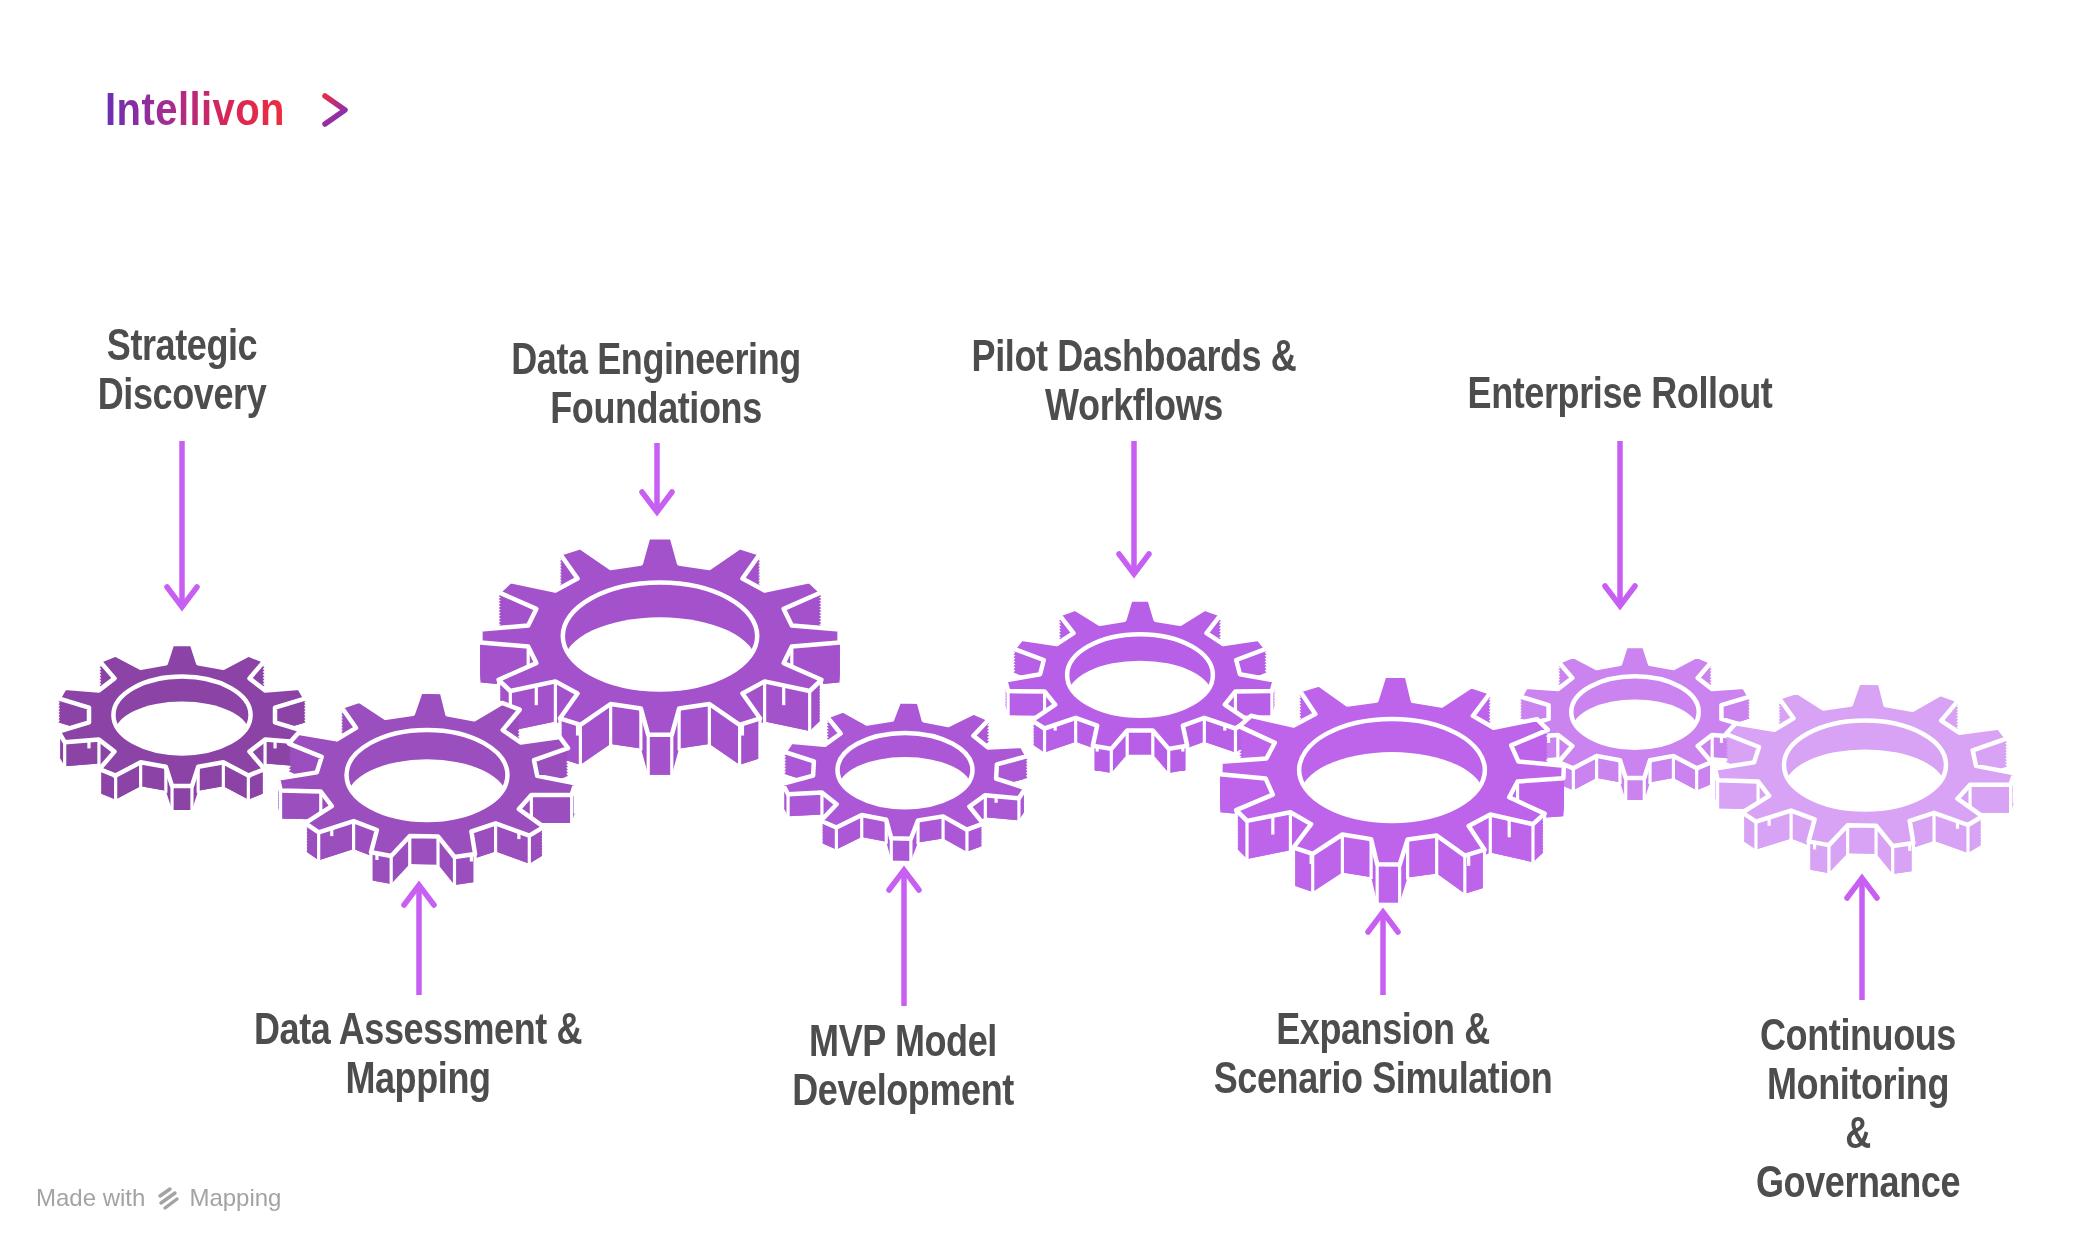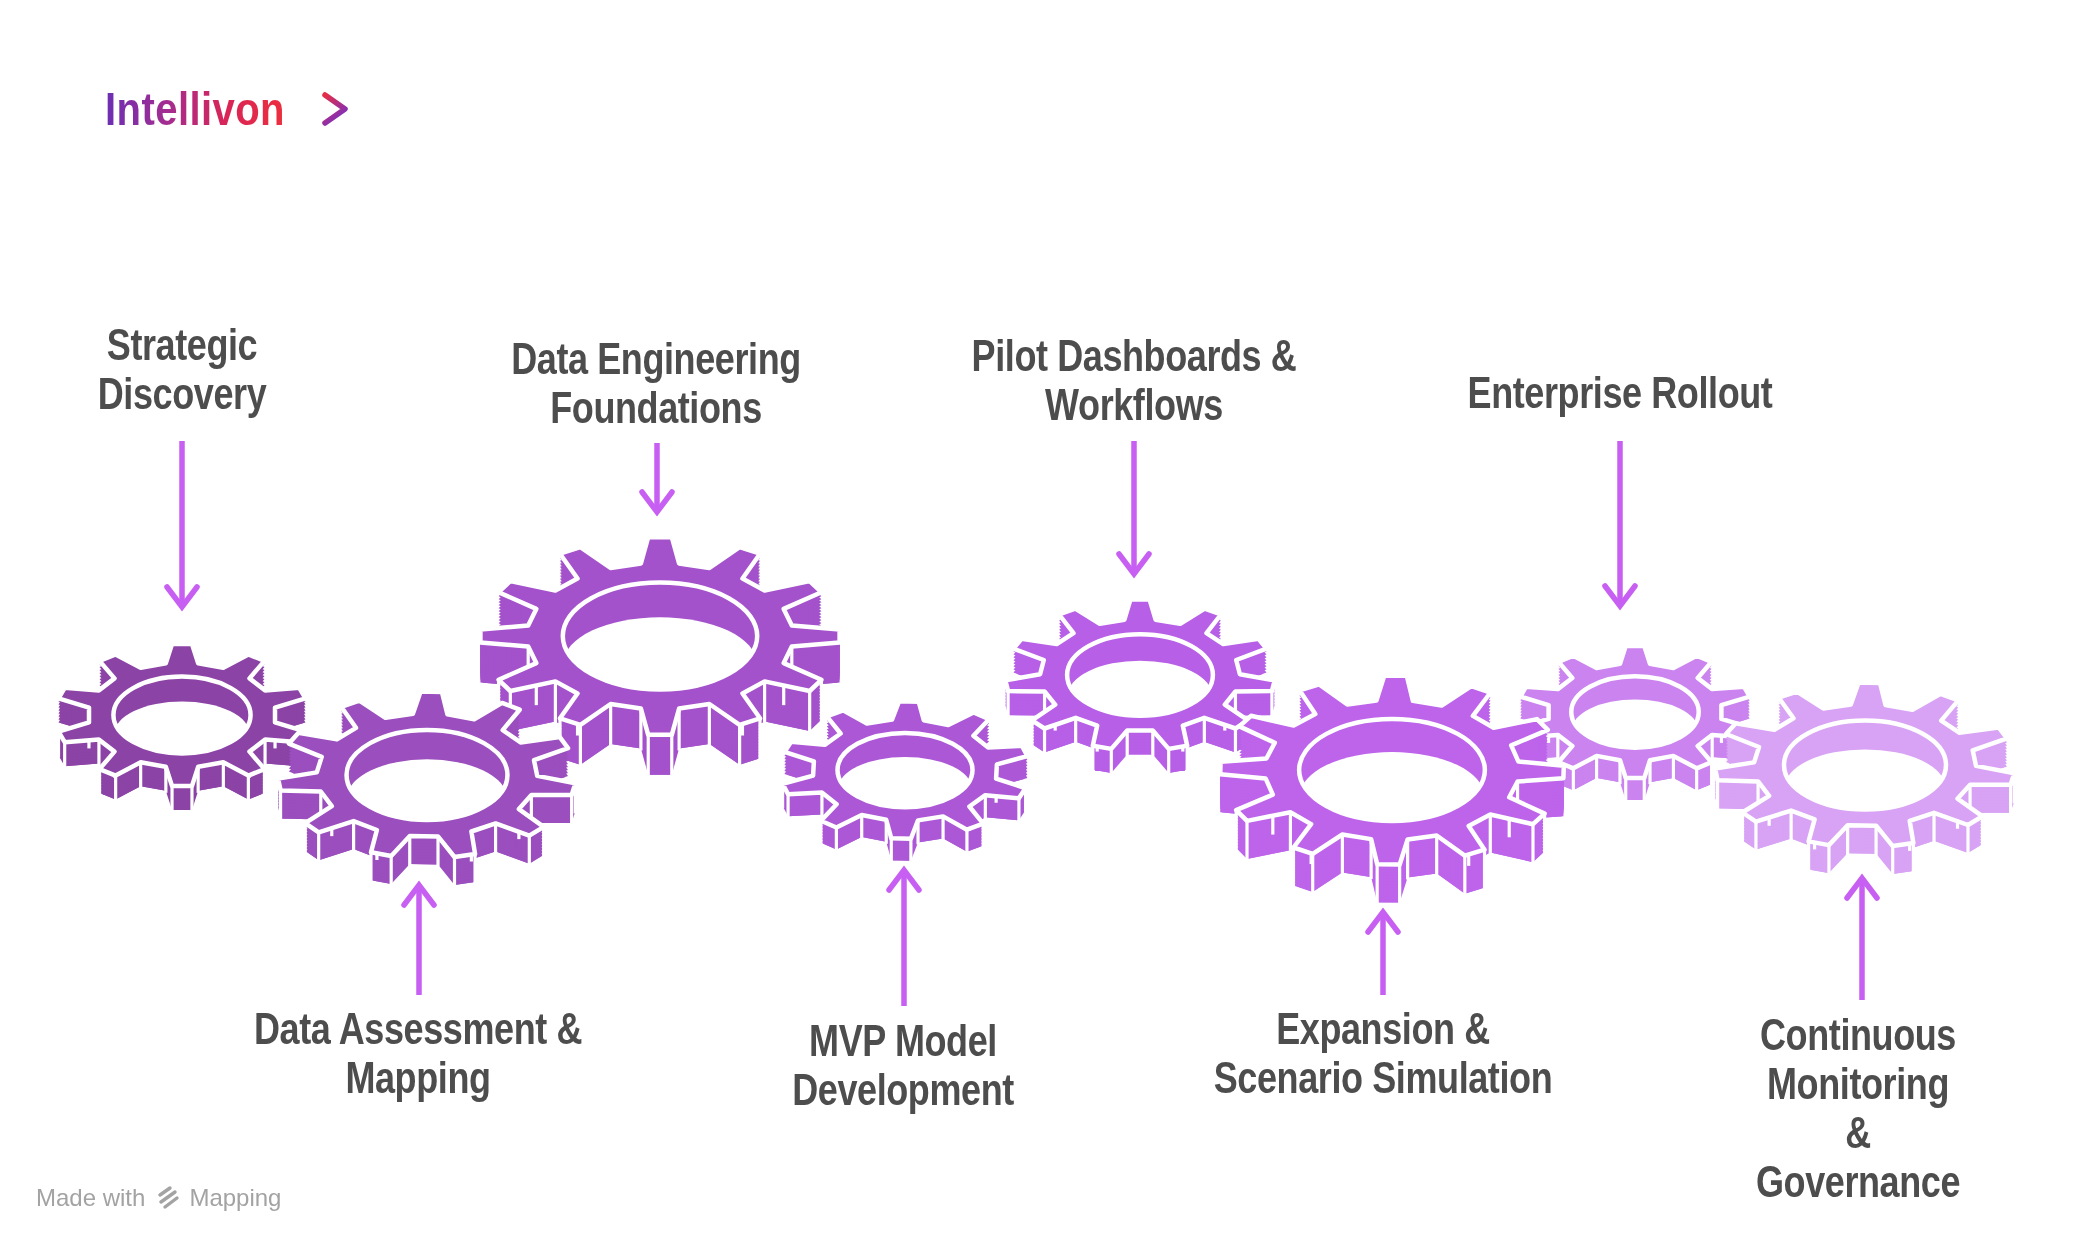--- a/index.html
+++ b/index.html
@@ -1,21 +1,21 @@
 <!DOCTYPE html>
 <html><head>
 <meta charset="utf-8">
 <style>
   html,body{margin:0;padding:0;background:#ffffff;}
   .canvas{
     position:relative;width:2088px;height:1259px;background:#ffffff;
     font-family:"Liberation Sans", sans-serif;overflow:hidden;
   }
   
-  .logo{position:absolute;left:105px;top:86px;display:flex;align-items:center;gap:6px;}
+  .logo{position:absolute;left:105px;top:86px;display:flex;align-items:flex-end;gap:6px;}
   .logo-text{
     font-size:46px;font-weight:600;letter-spacing:0.5px;
     transform:scaleX(0.87);transform-origin:left center;
     -webkit-background-clip:text;background-clip:text;color:transparent;
     line-height:46px;
   }
   .logo-chevron{display:block;}
   
   .step-label{
     position:absolute;text-align:center;white-space:pre-line;
@@ -26,21 +26,21 @@
   .lbl2{left:418px;top:1004px;}
   .lbl3{left:656px;top:334px;}
   .lbl4{left:903px;top:1016px;}
   .lbl5{left:1134px;top:331px;}
   .lbl6{left:1383px;top:1004px;}
   .lbl7{left:1620px;top:368px;}
   .lbl8{left:1858px;top:1010px;}
   
   #scene{position:absolute;left:0;top:0;}
   
-  .footer{position:absolute;left:36px;top:1184px;display:flex;gap:9px;
+  .footer{position:absolute;left:36px;top:1184px;display:flex;align-items:center;gap:9px;
     font-size:24px;font-weight:500;}
   .footer .txt{line-height:28px;}
 </style>
 </head>
 <body>
 
 <div class="canvas">
 
   <div class="logo">
     <span class="logo-text" style="background-image: linear-gradient(90deg, rgb(107, 47, 179), rgb(161, 45, 146), rgb(216, 37, 88), rgb(237, 46, 62));">Intellivon</span>

